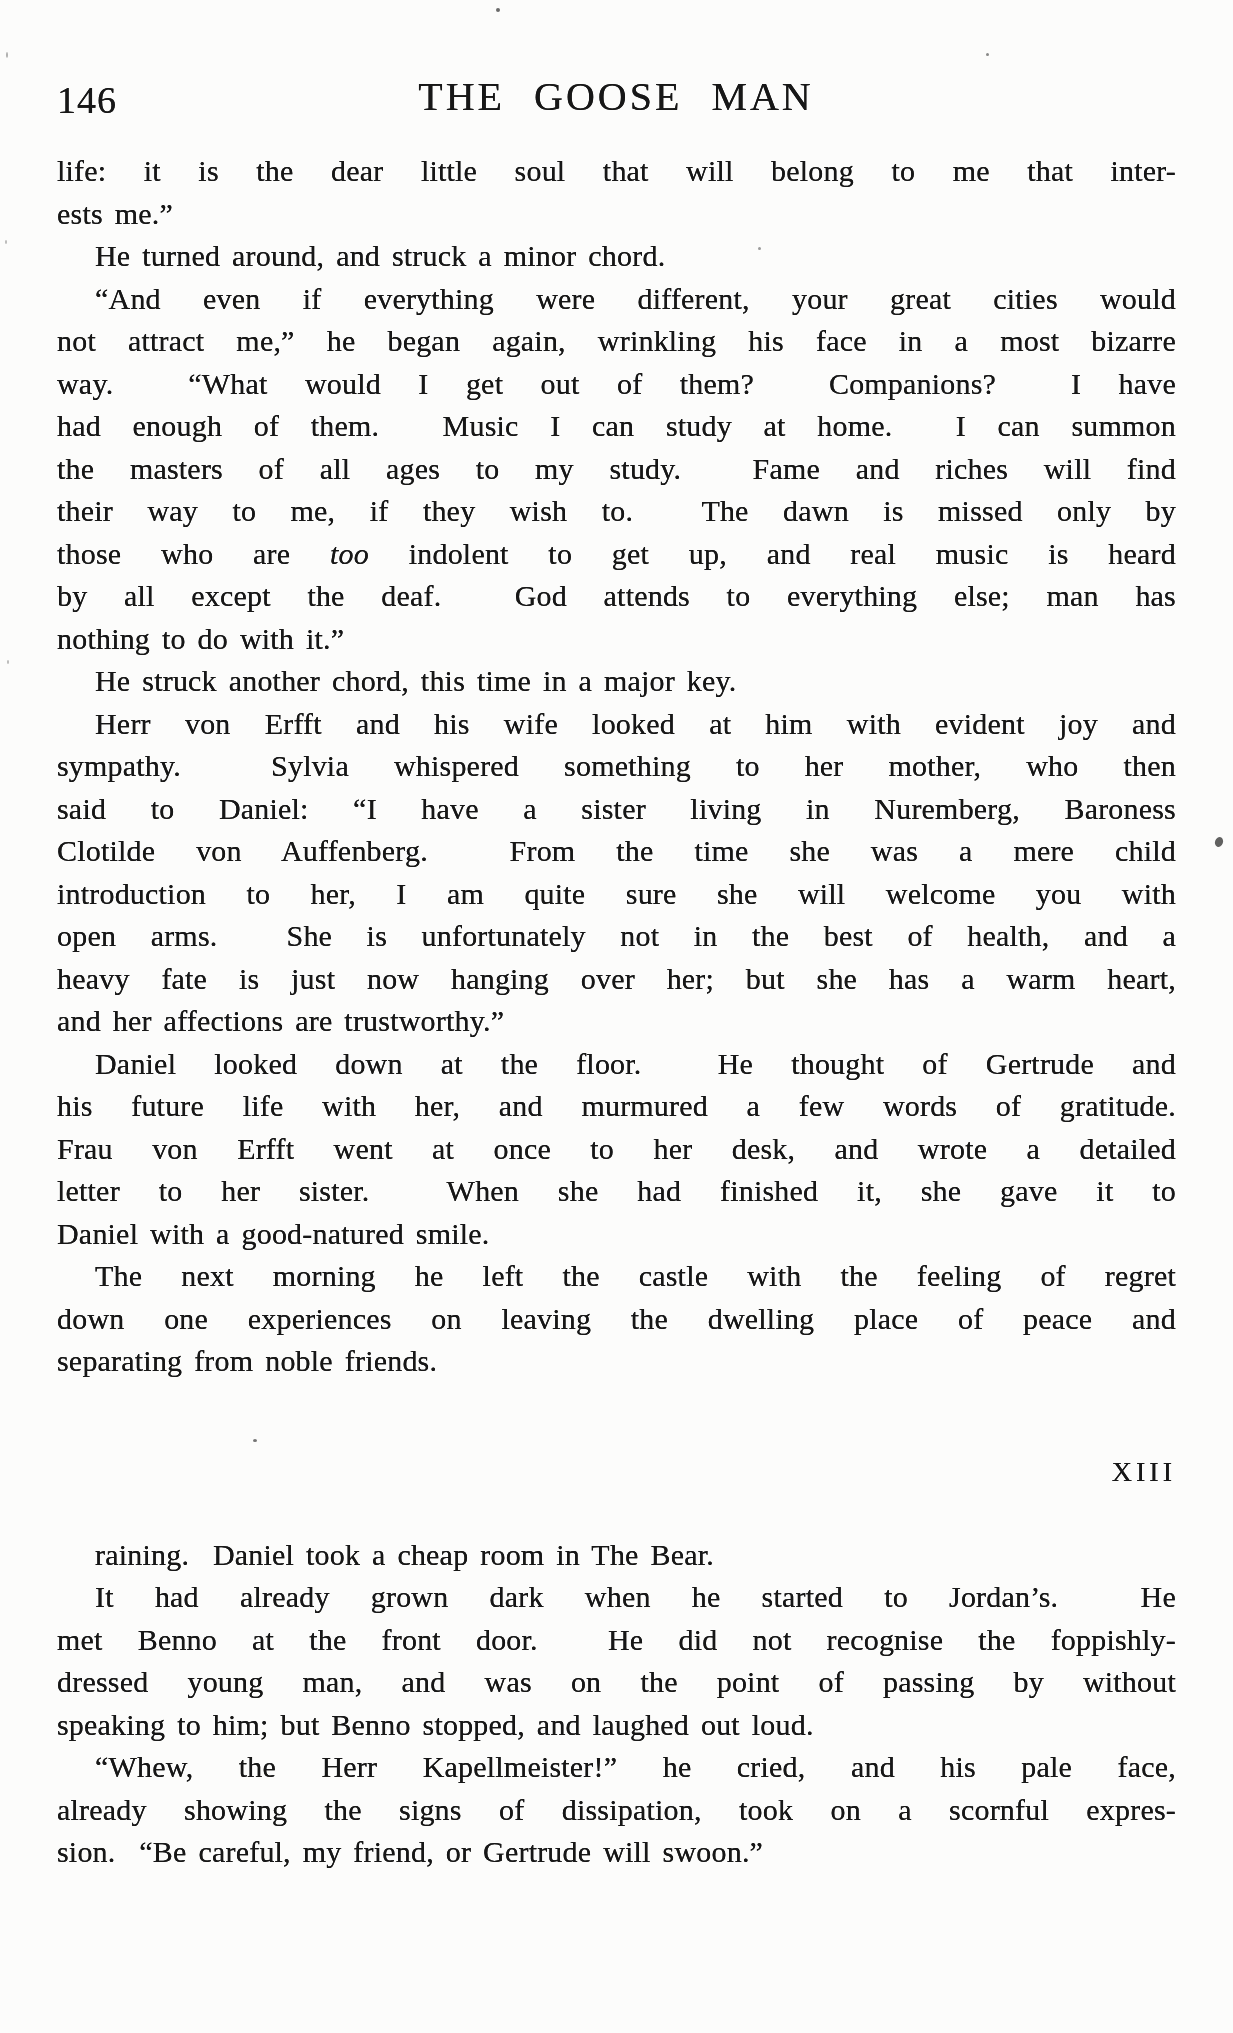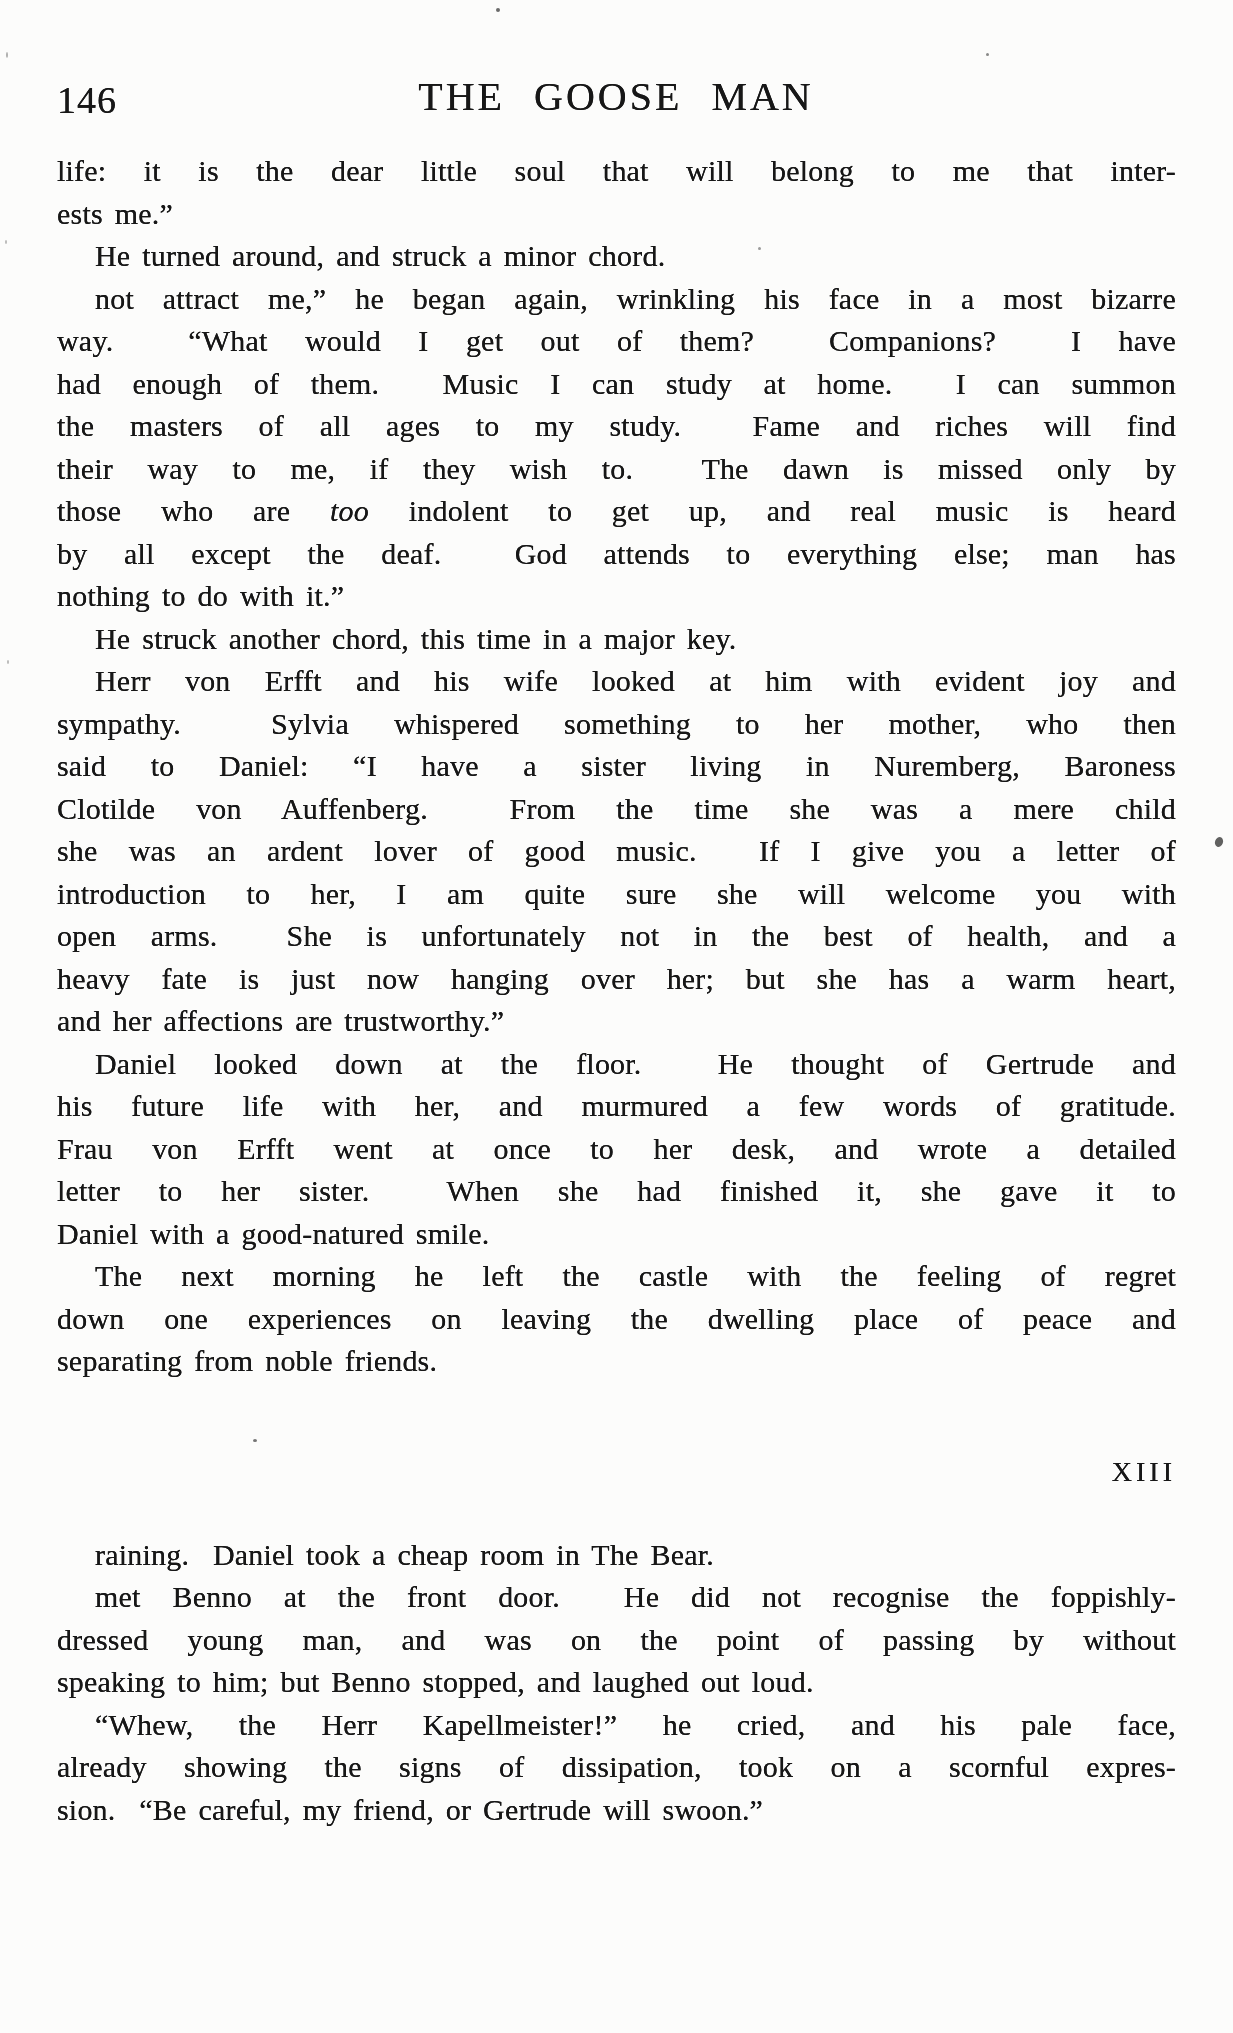--- a/index.html
+++ b/index.html
@@ -93,38 +93,38 @@
 
   <div class="body-text" id="body-root">
       <div class="paragraph">
         <div class="line just">life: it is the dear little soul that will belong to me that inter-</div>
         <div class="line">ests me.”</div>
       </div>
       <div class="paragraph indent">
         <div class="line">He turned around, and struck a minor chord.</div>
       </div>
       <div class="paragraph indent">
+        <div class="line just">“And even if everything were different, your great cities would</div>
         <div class="line just">not attract me,” he began again, wrinkling his face in a most bizarre</div>
         <div class="line just">way.  “What would I get out of them?  Companions?  I have</div>
         <div class="line just">had enough of them.  Music I can study at home.  I can summon</div>
         <div class="line just">the masters of all ages to my study.  Fame and riches will find</div>
         <div class="line just">their way to me, if they wish to.  The dawn is missed only by</div>
         <div class="line just">those who are <i>too</i> indolent to get up, and real music is heard</div>
         <div class="line just">by all except the deaf.  God attends to everything else; man has</div>
         <div class="line">nothing to do with it.”</div>
       </div>
       <div class="paragraph indent">
         <div class="line">He struck another chord, this time in a major key.</div>
       </div>
       <div class="paragraph indent">
         <div class="line just">Herr von Erfft and his wife looked at him with evident joy and</div>
         <div class="line just">sympathy.  Sylvia whispered something to her mother, who then</div>
         <div class="line just">said to Daniel: “I have a sister living in Nuremberg, Baroness</div>
         <div class="line just">Clotilde von Auffenberg.  From the time she was a mere child</div>
-        <div class="line just">she was an ardent lover of good music.  If I give you a letter of</div>
         <div class="line just">introduction to her, I am quite sure she will welcome you with</div>
         <div class="line just">open arms.  She is unfortunately not in the best of health, and a</div>
         <div class="line just">heavy fate is just now hanging over her; but she has a warm heart,</div>
         <div class="line">and her affections are trustworthy.”</div>
       </div>
       <div class="paragraph indent">
         <div class="line just">Daniel looked down at the floor.  He thought of Gertrude and</div>
         <div class="line just">his future life with her, and murmured a few words of gratitude.</div>
         <div class="line just">Frau von Erfft went at once to her desk, and wrote a detailed</div>
         <div class="line just">letter to her sister.  When she had finished it, she gave it to</div>
@@ -133,20 +133,21 @@
       <div class="paragraph indent">
         <div class="line just">The next morning he left the castle with the feeling of regret</div>
         <div class="line just">down one experiences on leaving the dwelling place of peace and</div>
         <div class="line">separating from noble friends.</div>
       </div>
       <div class="section-heading">XIII</div>
       <div class="paragraph indent">
         <div class="line">raining.  Daniel took a cheap room in The Bear.</div>
       </div>
       <div class="paragraph indent">
+        <div class="line just">It had already grown dark when he started to Jordan’s.  He</div>
         <div class="line just">met Benno at the front door.  He did not recognise the foppishly-</div>
         <div class="line just">dressed young man, and was on the point of passing by without</div>
         <div class="line">speaking to him; but Benno stopped, and laughed out loud.</div>
       </div>
       <div class="paragraph indent">
         <div class="line just">“Whew, the Herr Kapellmeister!” he cried, and his pale face,</div>
         <div class="line just">already showing the signs of dissipation, took on a scornful expres-</div>
         <div class="line">sion.  “Be careful, my friend, or Gertrude will swoon.”</div>
       </div>
     </div>

